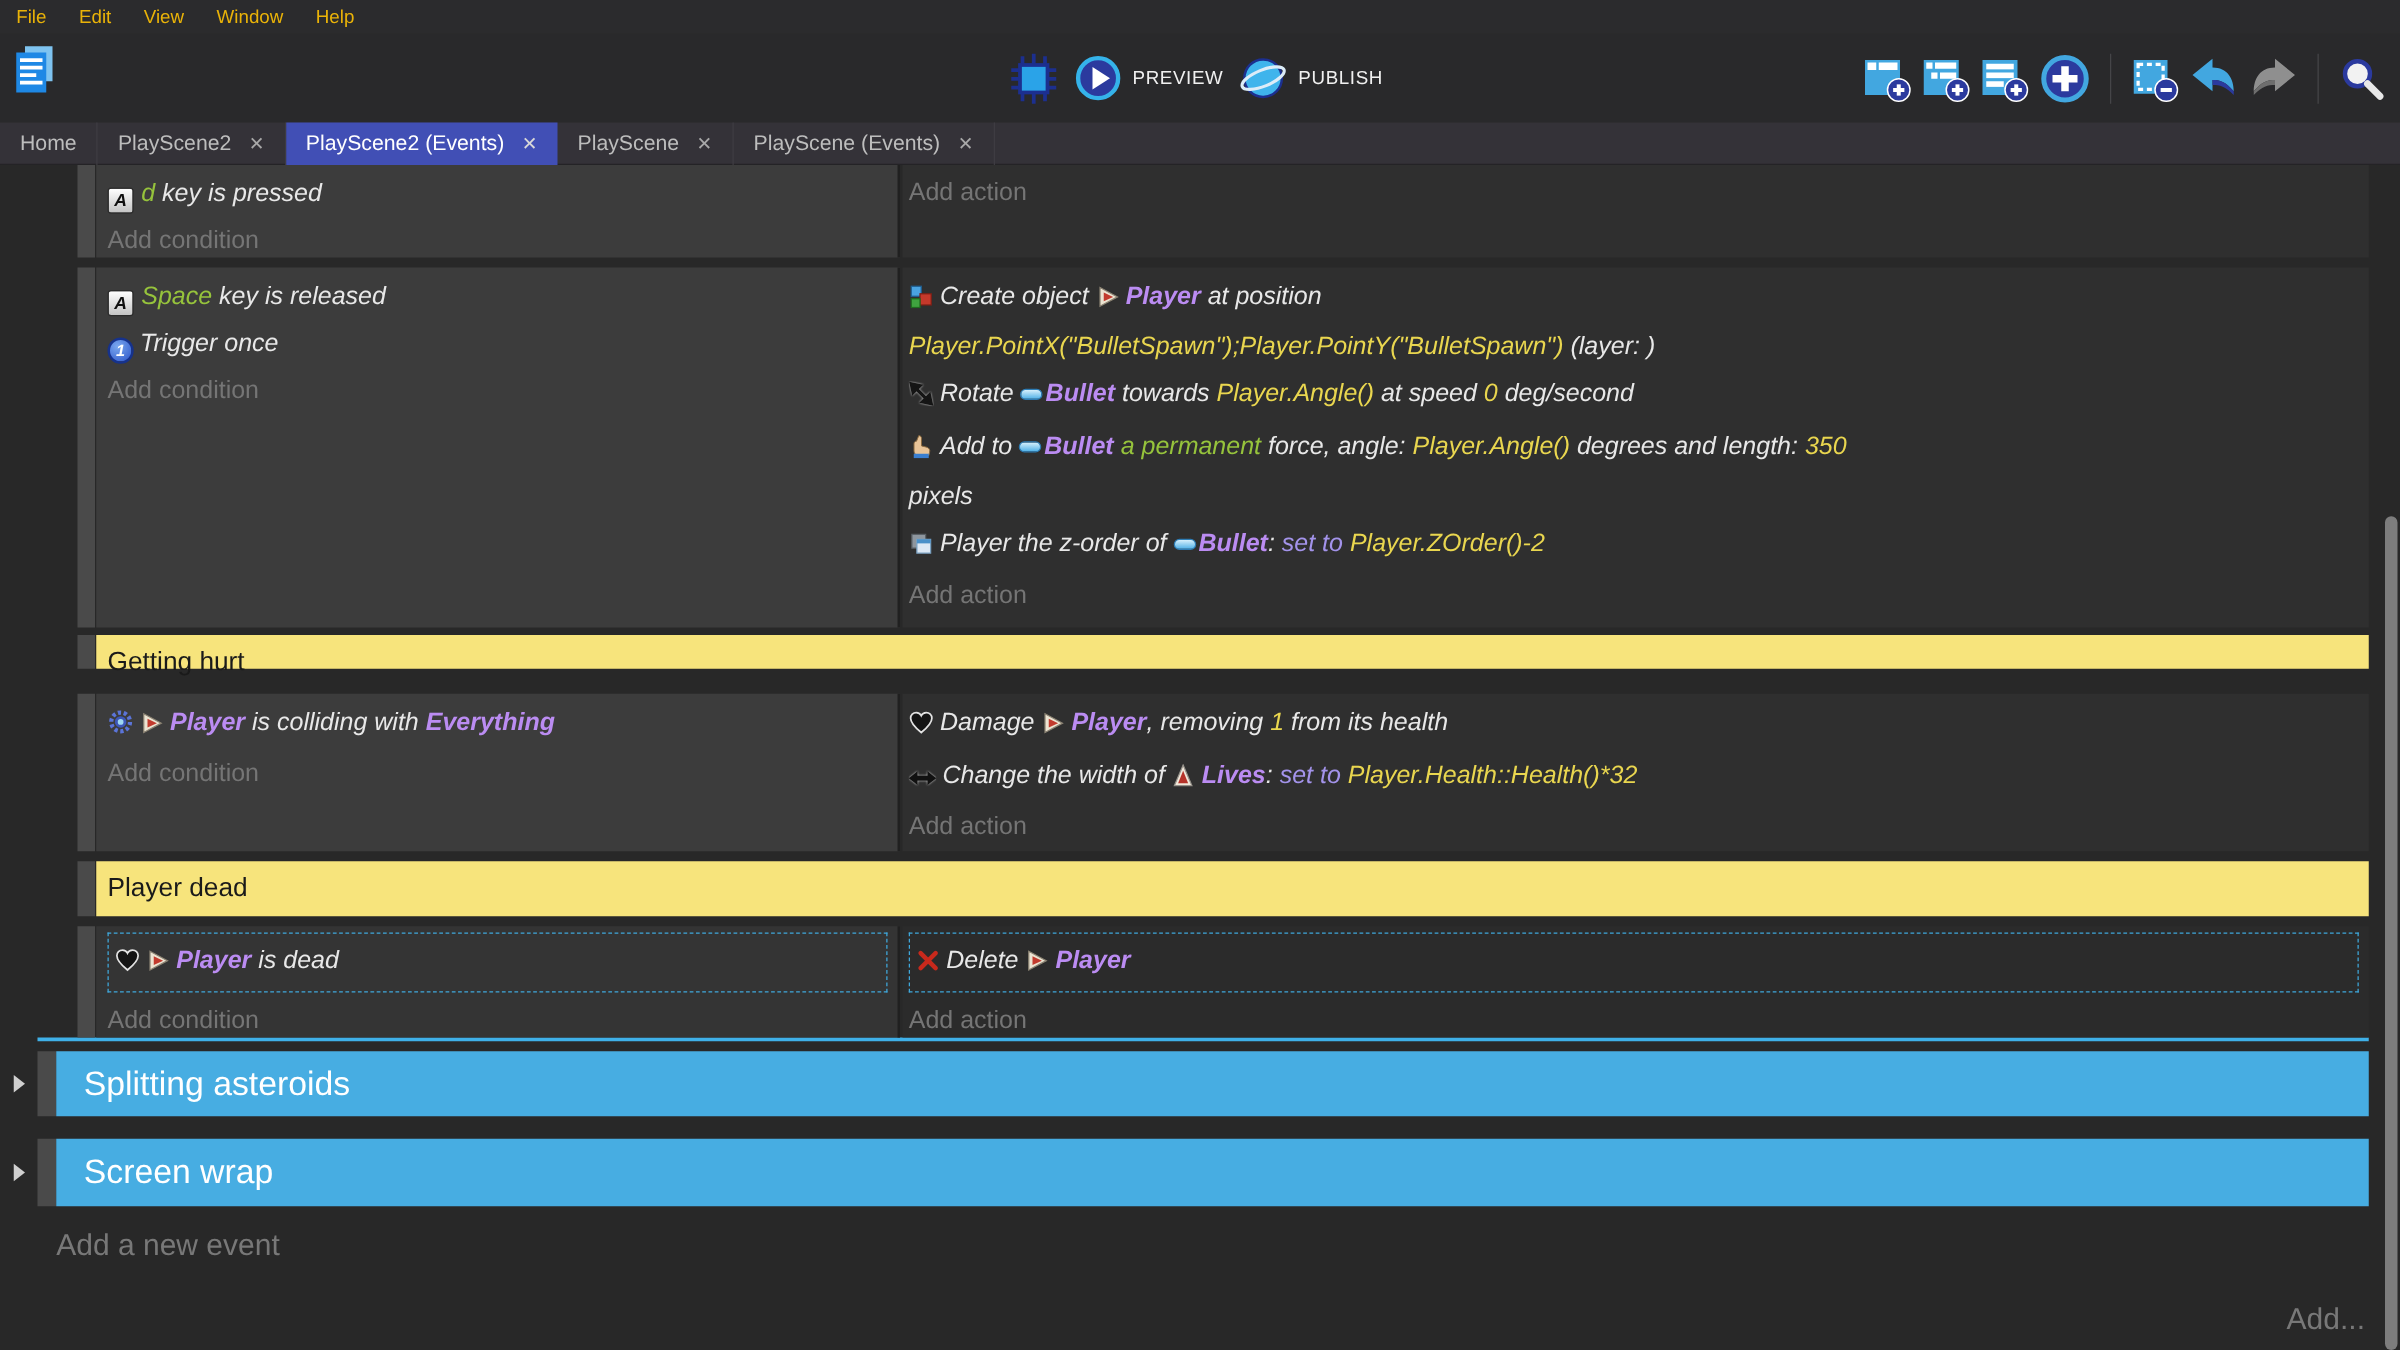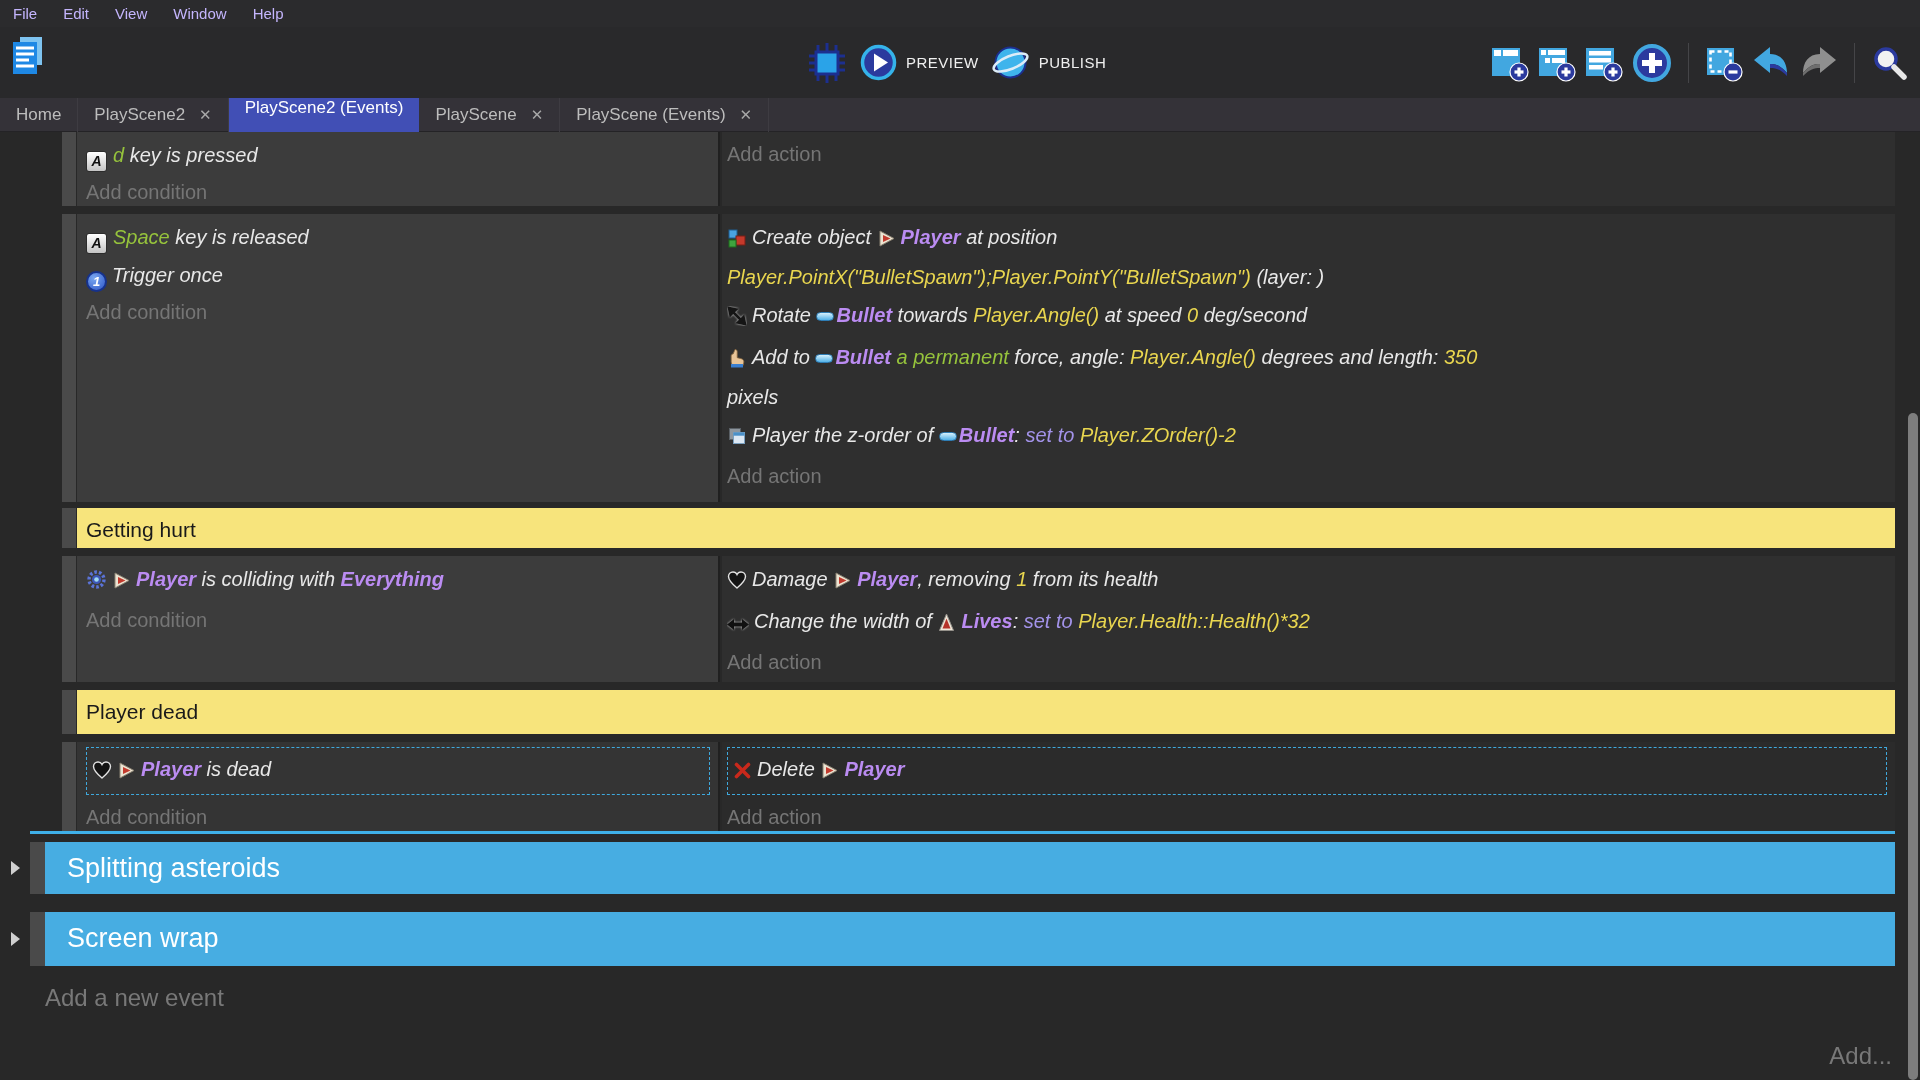--- a/index.html
+++ b/index.html
@@ -3,38 +3,38 @@
 <meta charset="utf-8">
 <style>
   * { margin:0; padding:0; box-sizing:border-box; }
   html,body { width:1920px; height:1080px; overflow:hidden; background:#262626;
               font-family:"Liberation Sans", sans-serif; }
   #stage { position:relative; width:1920px; height:1080px; background:#282828; }
 
   
   .menubar { position:absolute; left:0; top:0; width:100%; height:27px;
              background:#2b2b2d; display:flex; align-items:center; z-index:5; }
-  .menu-item { color:#c4b5fd; font-size:15px; padding:0 13px; line-height:27px; cursor:default; }
+  .menu-item { color:#eab308; font-size:15px; padding:0 13px; line-height:27px; cursor:default; }
 
   
   .toolbar { position:absolute; left:0; top:27px; width:100%; height:71px; background:#29292b; }
   .pm-icon { position:absolute; left:10px; top:8px; }
   .center-group { position:absolute; left:806px; top:0; height:71px; display:flex; align-items:center; gap:12px; }
   .tb-label { color:#f0f0f0; font-size:15px; letter-spacing:0.5px; }
   .tb-btn { display:flex; align-items:center; gap:9px; cursor:pointer; }
   .right-group { position:absolute; right:12px; top:0; height:71px; display:flex; align-items:center; gap:8px; }
   .tb-sep { width:1px; height:40px; background:#454548; margin:0 7px; }
   .tb-icon { display:inline-flex; cursor:pointer; }
 
   
   .tabbar { position:absolute; left:0; top:98px; width:100%; height:34px; background:#343238;
             display:flex; border-bottom:1px solid #242326; }
   .tab { height:34px; display:flex; align-items:center; gap:14px; padding:0 16px;
          color:#bdbdbd; font-size:17px; border-right:1px solid #3e3c42; cursor:pointer; }
-  .tab.active { background:var(--active-tab,#414fb5); color:#fff; border-right:none;flex-direction:column; }
+  .tab.active { background:var(--active-tab,#414fb5); color:#fff; border-right:none; }
   .tab .close { font-size:15px; color:#a8a8a8; cursor:pointer; }
   .tab.active .close { color:#d8d8d8; }
 
   
   .sheet { position:absolute; left:0; top:132px; width:1920px; height:948px; background:#282828; overflow:hidden; }
   .row, .ghead { position:relative; }
   .gutter { position:absolute; left:62px; width:14px; top:0; bottom:0; background:#4a4a4a; }
   .ghead.blue .gutter { left:30px; width:15px; background:#4a4a4a; }
   .col { position:absolute; top:0; bottom:0; font-size:20px; color:#e8e8e8; overflow:hidden; }
   .cond { left:77px; width:643px; background:#3c3c3c; border-right:2px solid #202020; padding:4px 6px 0 9px; }
@@ -270,21 +270,21 @@
                   <rect x="4" y="16" width="12" height="3.5" fill="#3a7fd0"></rect>
                 </svg></span><span class="c-w">Add to </span><span class="obj"><span class="bullet-pill icon"></span>Bullet</span><span class="c-w"> </span><span class="c-g">a permanent</span><span class="c-w"> force, angle: </span><span class="c-y">Player.Angle()</span><span class="c-w"> degrees and length: </span><span class="c-y">350</span></div><div class="ins-line"><span class="c-w">pixels</span></div></div>
           <div class="ins"><span class="icon"><svg width="20" height="20" viewBox="0 0 20 20">
                 <rect x="2.5" y="2.5" width="11" height="11" fill="#8e969e" stroke="#5a6066"></rect>
                 <rect x="6.5" y="6.5" width="11" height="11" fill="#dce8f4" stroke="#7aa0c0"></rect>
                 <rect x="6.5" y="6.5" width="11" height="3.2" fill="#4a90c8"></rect>
               </svg></span><span class="c-w">Player the z-order of </span><span class="obj"><span class="bullet-pill icon"></span>Bullet</span><span class="c-w">: </span><span class="c-v">set to</span><span class="c-w"> </span><span class="c-y">Player.ZOrder()-2</span></div>
           <div class="add-line">Add action</div>
         </div>
       </div>
-      <div class="ghead yellow" style="height: 40px; margin-bottom: 8px;">
+      <div class="ghead yellow" style="height: 27px; margin-bottom: 20px;">
         <div class="gutter"></div>
         <div class="bar">Getting hurt</div>
       </div>
       <div class="row" style="height: 126px; margin-bottom: 8px;">
         <div class="gutter"></div>
         <div class="col cond">
           <div class="ins"><span class="icon"><svg width="21" height="21" viewBox="0 0 21 21">
                 <circle cx="10.5" cy="10.5" r="7.5" fill="none" stroke="#5b74d8" stroke-width="3.4" stroke-dasharray="2.6 2.1"></circle>
                 <circle cx="10.5" cy="10.5" r="4.6" fill="#3d57b8"></circle>
                 <circle cx="10.5" cy="10.5" r="2.3" fill="#9fd8f0"></circle>

